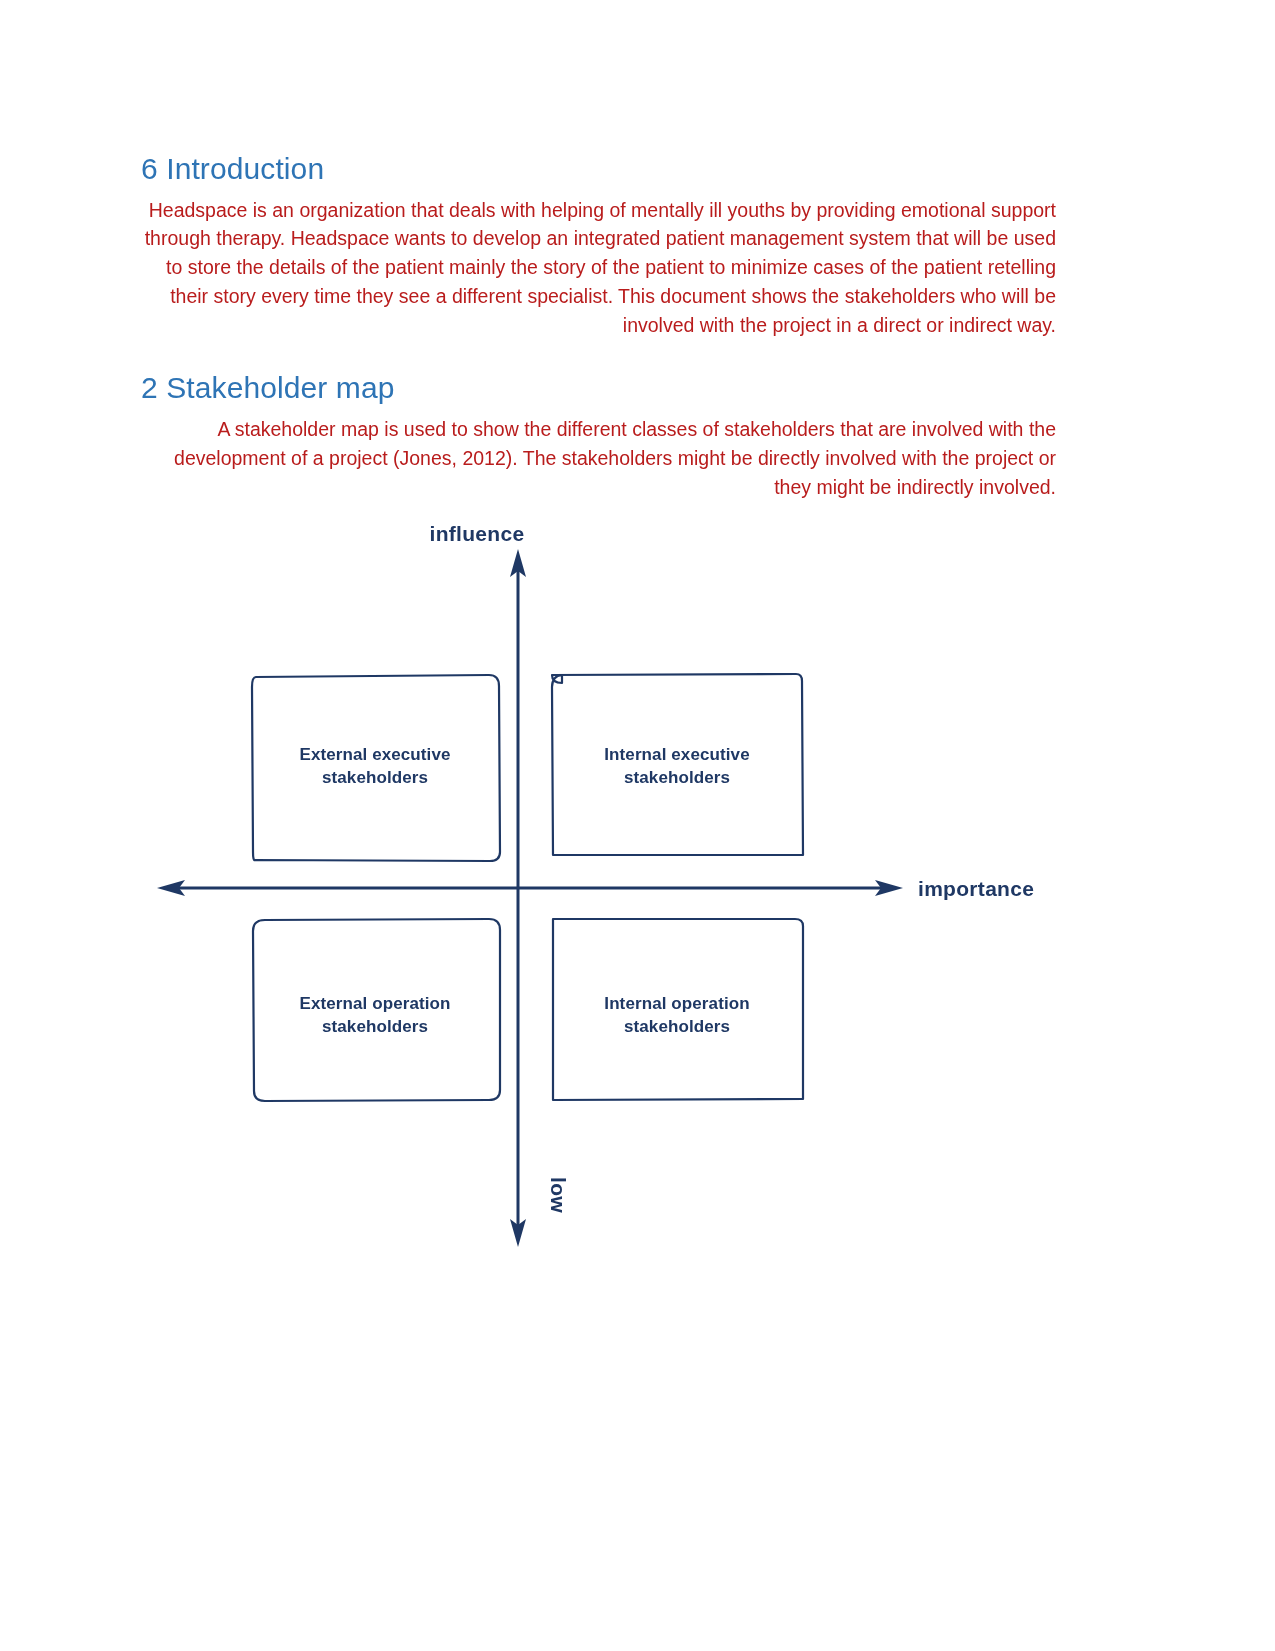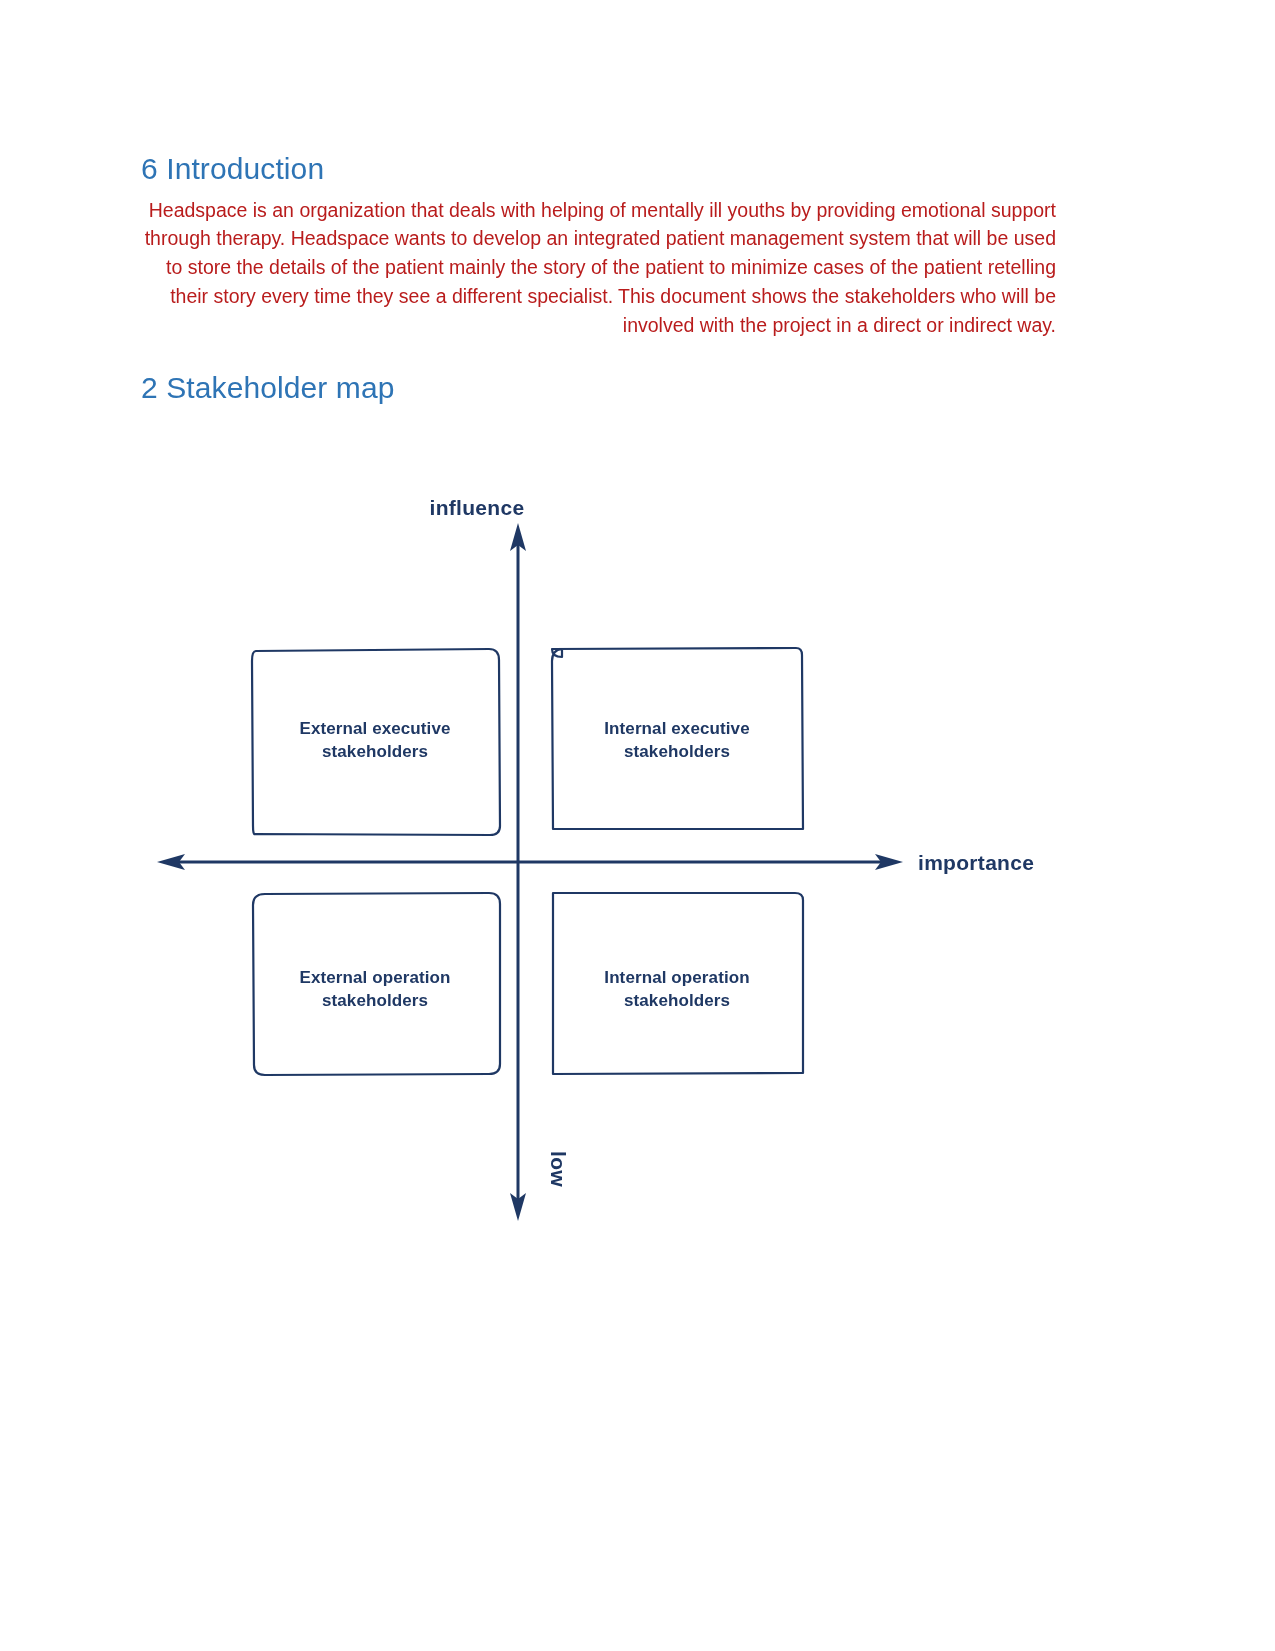--- a/index.html
+++ b/index.html
@@ -45,21 +45,21 @@
     line-height: 28.8px;
     color: #b91c1c;
     margin: 0;
     text-align: right;
     font-family: "Liberation Sans", sans-serif;
   }
   
   .diagram-wrap {
     position: absolute;
     left: 141px;
-    top: 479px;
+    top: 505px;
     width: 960px;
     height: 760px;
   }
   .diagram-svg {
     display: block;
   }
   .axis-label {
     font-family: "Liberation Sans", sans-serif;
     font-weight: bold;
     font-size: 21px;
@@ -100,20 +100,21 @@
 <body>
 
 <div class="page">
 
   <div class="content">
 
     <h1 class="heading">6 Introduction</h1>
     <p class="body-text">Headspace is an organization that deals with helping of mentally ill youths by providing emotional support through therapy. Headspace wants to develop an integrated patient management system that will be used to store the details of the patient mainly the story of the patient to minimize cases of the patient retelling their story every time they see a different specialist. This document shows the stakeholders who will be involved with the project in a direct or indirect way.</p>
 
     <h1 class="heading heading2">2 Stakeholder map</h1>
+    <p class="body-text">A stakeholder map is used to show the different classes of stakeholders that are involved with the development of a project (Jones, 2012). The stakeholders might be directly involved with the project or they might be indirectly involved.</p>
 
   </div>
 
   <div class="diagram-wrap">
     <svg class="diagram-svg" width="960" height="760" viewBox="0 0 960 760">
 
       <line class="axis-line" x1="377" y1="60" x2="377" y2="725"></line>
 
       <polygon class="arrow-head" points="377,44 369,72 377,66 385,72"></polygon>
 

